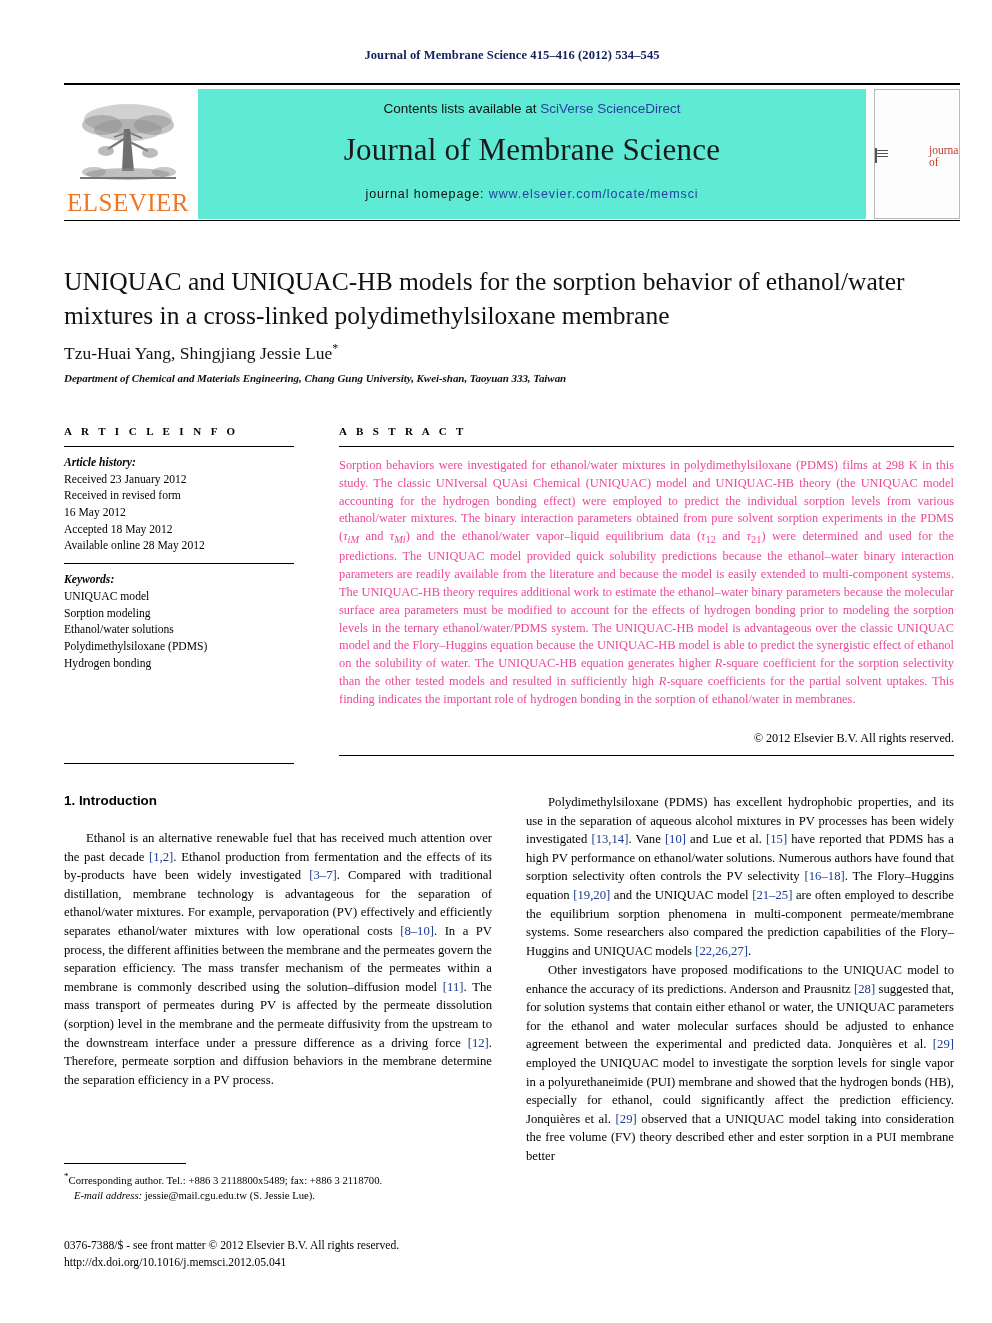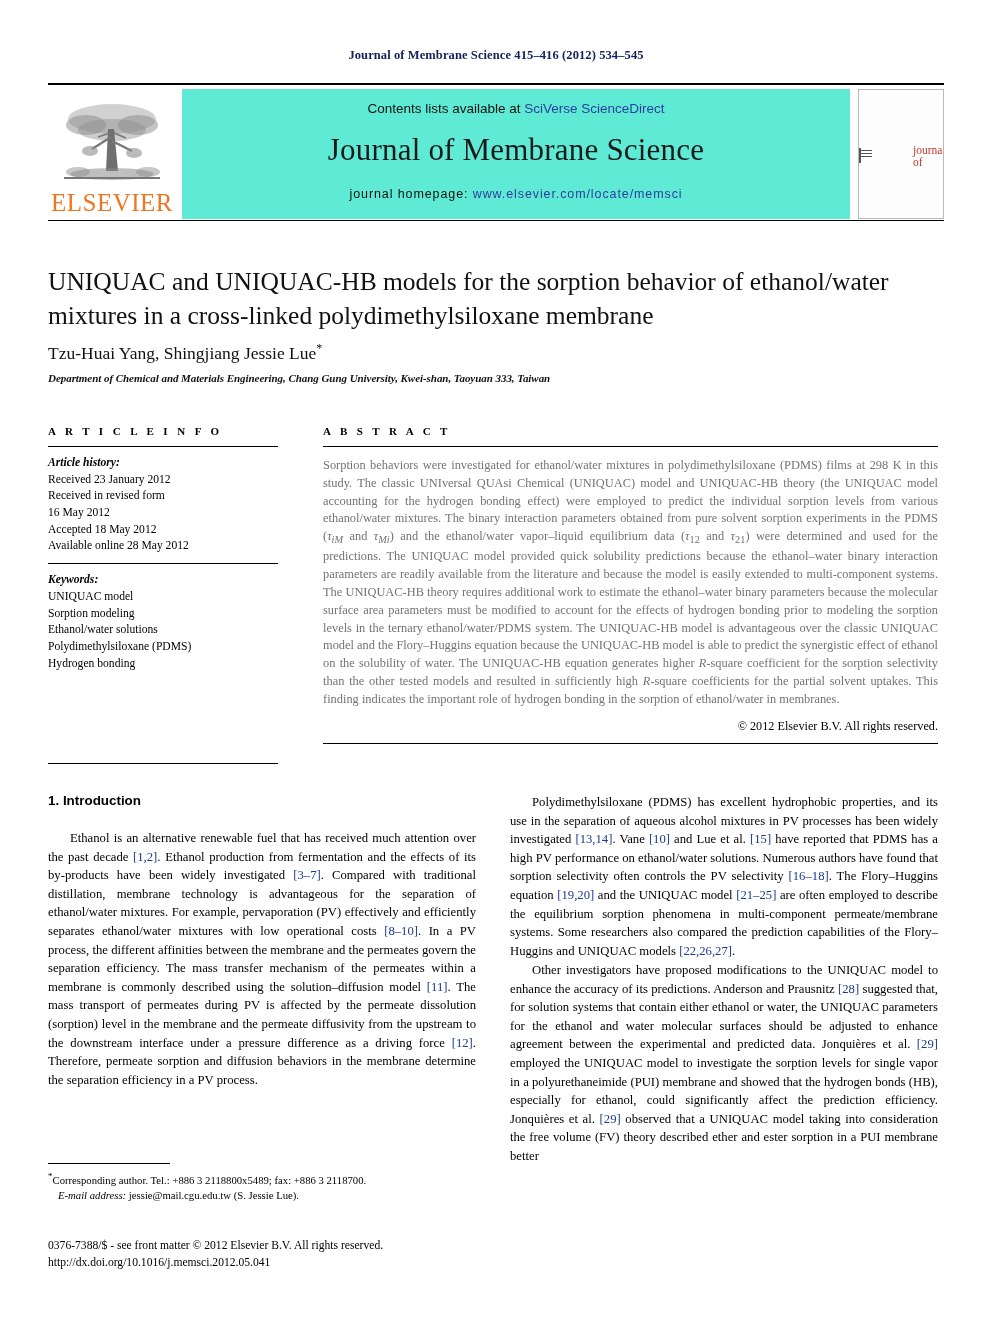--- a/index.html
+++ b/index.html
@@ -10,21 +10,21 @@
   body {
     width: 992px;
     height: 1323px;
     position: relative;
     font-family: "Liberation Serif", serif;
     color: #000;
     overflow: hidden;
   }
   .page {
     position: absolute;
-    left: 0; top: 0;
+    left: 16px; top: 0;
     width: 844px;
     height: 1323px;
   }
 
   
   .running-head {
     position: absolute;
     top: 48px;
     left: 0;
     width: 992px;
@@ -210,24 +210,24 @@
     font-size: 11.6px;
     line-height: 1.44;
   }
   .info-body .it { font-style: italic; font-weight: bold; }
   .kw-rule { border-top: 1px solid #000; margin-top: 8px; padding-top: 8px; }
   .abs-text {
     margin-top: 10px;
     font-size: 12.4px;
     line-height: 1.435;
     text-align: justify;
-    color: #737373;
+    color: #ec4899;
   }
   .abs-copy {
-    margin-top: 10px;
+    margin-top: 22px;
     text-align: right;
     font-size: 12.2px;
   }
   .abs-rule { border-top: 1px solid #000; margin-top: 9px; }
   .info-rule-bottom {
     position: absolute;
     left: 48px; top: 763px;
     width: 230px;
     border-top: 1px solid #000;
   }

